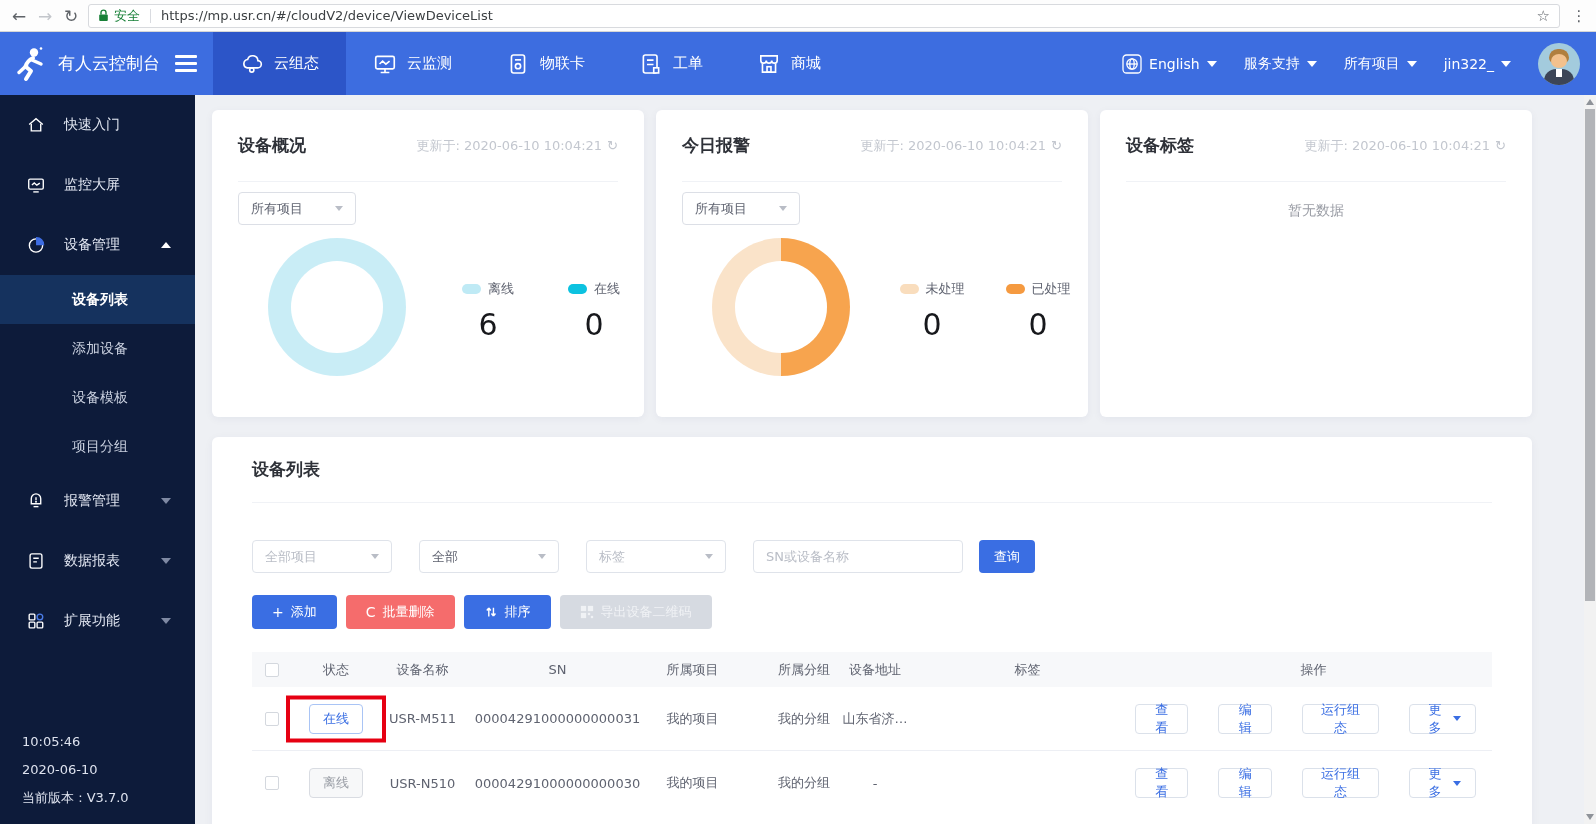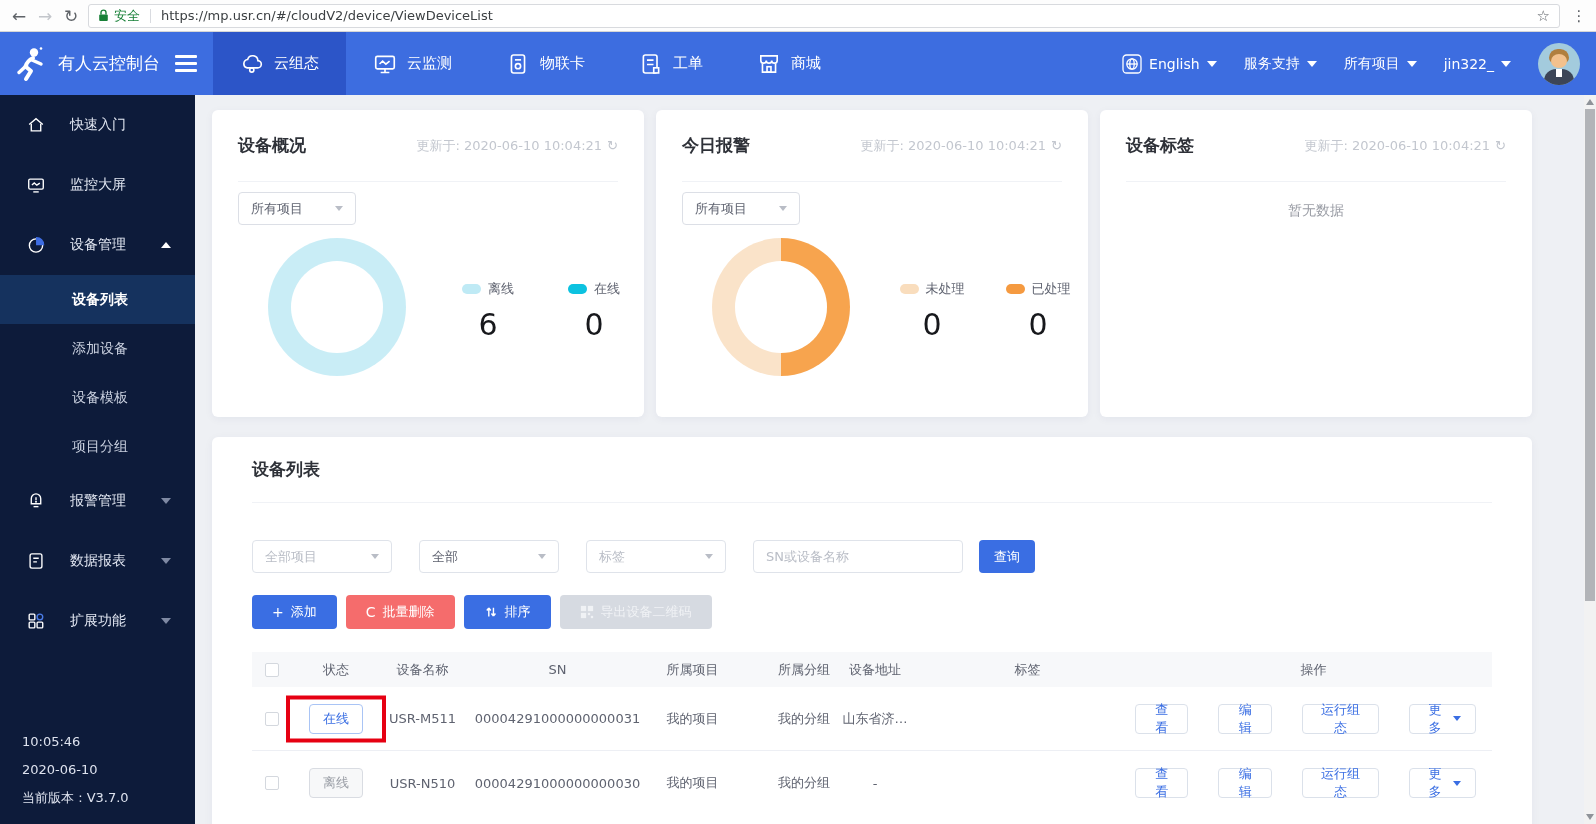--- a/index.html
+++ b/index.html
@@ -33,21 +33,21 @@
   .tn-item { display:flex; align-items:center; gap:7px; cursor:pointer; white-space:nowrap; }
   .caret-w { width:0; height:0; border-left:5px solid transparent; border-right:5px solid transparent; border-top:6px solid #fff; }
   .avatar { width:42px; height:42px; border-radius:50%; background:#a3cbdd; position:relative; overflow:hidden; }
   .avatar .hair { position:absolute; left:11px; top:6px; width:20px; height:14px; border-radius:10px 10px 6px 6px; background:#b07f3e; }
   .avatar .face { position:absolute; left:13px; top:11px; width:16px; height:14px; border-radius:50%; background:#f2c18d; }
   .avatar .body { position:absolute; left:6px; top:26px; width:30px; height:18px; border-radius:12px 12px 0 0; background:#3c4557; }
   .avatar .collar { position:absolute; left:18px; top:26px; width:6px; height:8px; background:#fff; }
 
   
   .sidebar { position:absolute; top:95px; left:0; bottom:0; width:195px; background:#0d1b3a; color:#e2e7f2; }
-  .side-item { height:60px; display:flex; align-items:center; padding-left:26px; gap:24px; font-size:14px; cursor:pointer; }
+  .side-item { height:60px; display:flex; align-items:center; padding-left:26px; gap:18px; font-size:14px; cursor:pointer; }
   .side-sub { height:49px; display:flex; align-items:center; padding-left:72px; font-size:14px; color:#c9d0df; cursor:pointer; }
   .side-sub.active { background:#15325e; color:#fff; font-weight:bold; }
   .side-arrow { margin-left:auto; margin-right:24px; }
   .tri-up { width:0; height:0; border-left:5px solid transparent; border-right:5px solid transparent; border-bottom:6px solid #fff; }
   .tri-dn2 { width:0; height:0; border-left:5px solid transparent; border-right:5px solid transparent; border-top:6px solid #7e89a3; }
   .side-footer { position:absolute; left:22px; bottom:12px; font-size:13px; color:#dde2ee; line-height:2.15; }
 
   
   .main { position:absolute; top:95px; left:195px; right:0; bottom:0; background:#eef0f4; }
   .cards { position:absolute; top:15px; left:17px; width:1320px; height:307px; display:flex; gap:12px; }

